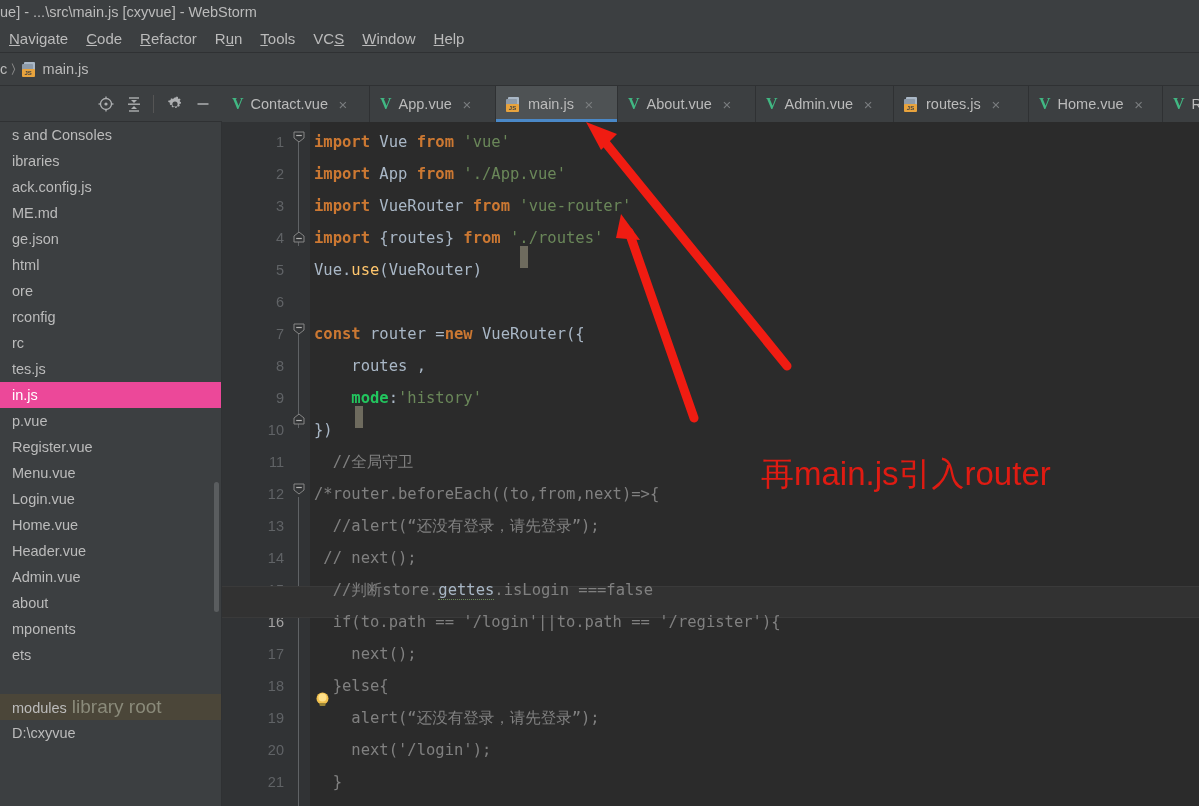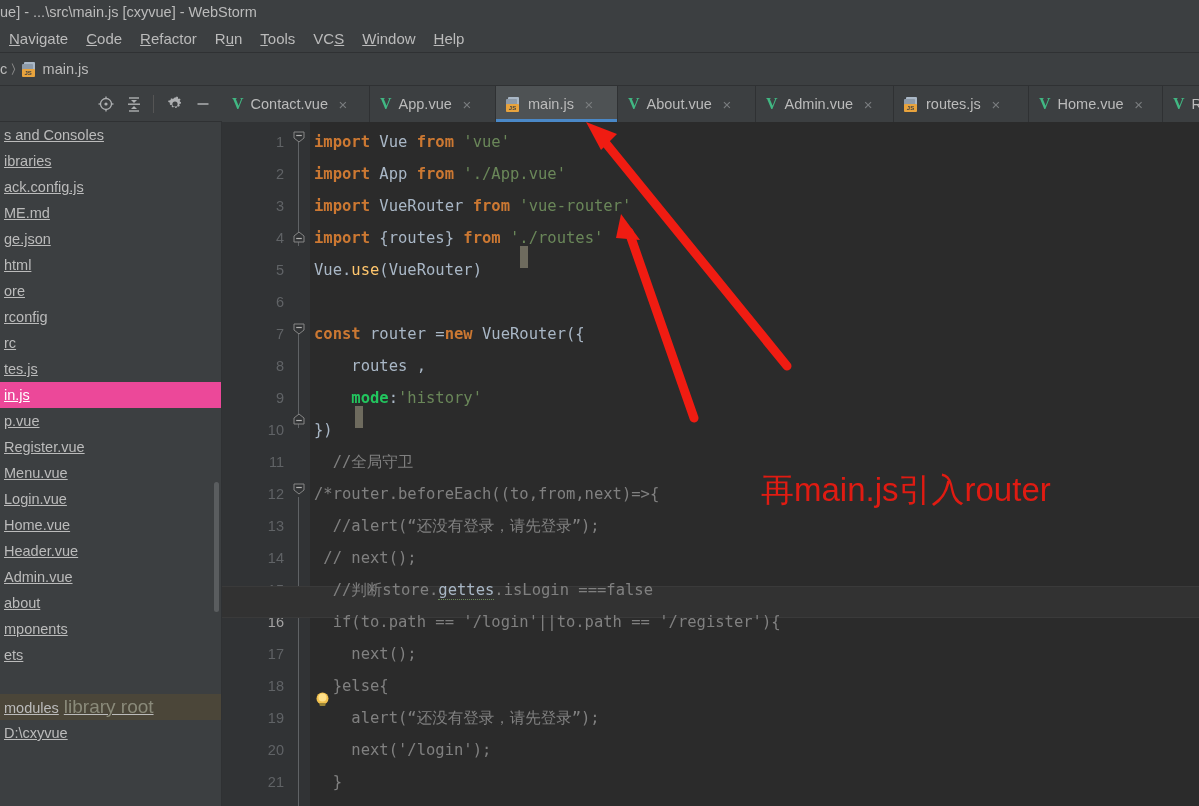--- a/index.html
+++ b/index.html
@@ -77,24 +77,23 @@
   .tree {
     position: absolute; left: 0; top: 122px; width: 222px; height: 684px;
     background: #3c3f41;
     overflow: hidden;
     border-right: 1px solid #2f3133;
   }
   .tree-row {
     height: 26px; line-height: 26px;
     color: #bbbbbb; font-size: 14.5px;
     white-space: nowrap;
-    padding-left: 4px;
+    padding-left: 12px;
     cursor: default;
     position: relative;
-    text-decoration: underline;
   }
   .tree-row.selected { background: #ec4899; color: #ffffff; }
   .tree-row.libroot  { background: #4b4639; }
   .tree-row .tag { color: #8a8a7a; font-size: 19px; margin-left: 5px; }
 
   
   .tree-scroll {
     position: absolute; right: 2px; top: 360px;
     width: 5px; height: 130px; background: #5a5d5f; border-radius: 3px;
   }
@@ -470,15 +469,15 @@
       <line x1="787" y1="366" x2="600" y2="136" stroke="#f01c12" stroke-width="9" stroke-linecap="round"></line>
       <polygon points="586,122 617,134 601,150" fill="#f01c12"></polygon>
     </g>
 
     <g>
       <line x1="694" y1="418" x2="629" y2="232" stroke="#f01c12" stroke-width="9" stroke-linecap="round"></line>
       <polygon points="621,214 640,240 616,238" fill="#f01c12"></polygon>
     </g>
   </svg>
 
-  <div class="anno-text" style="left:761px; top:468px;">再main.js引入router</div>
+  <div class="anno-text" style="left:761px; top:452px;">再main.js引入router</div>
 
 </div>
 
 </body></html>

